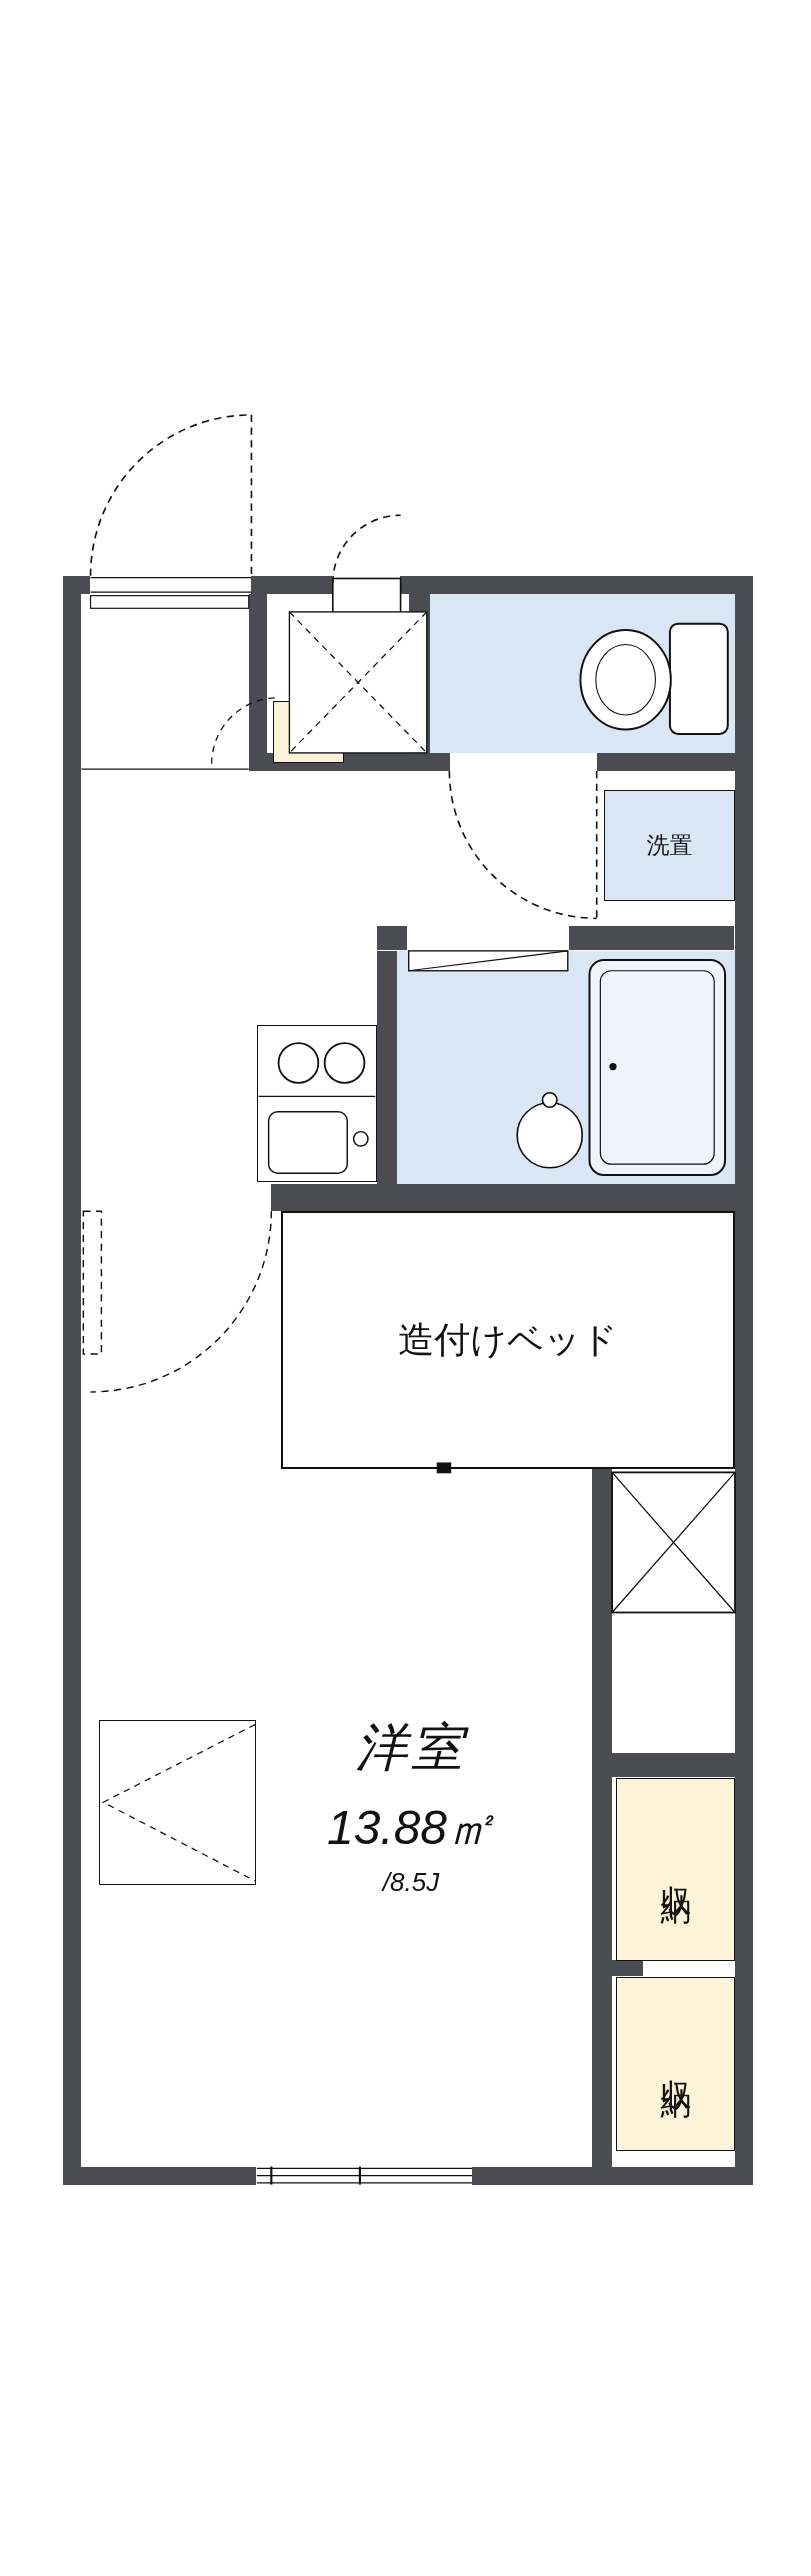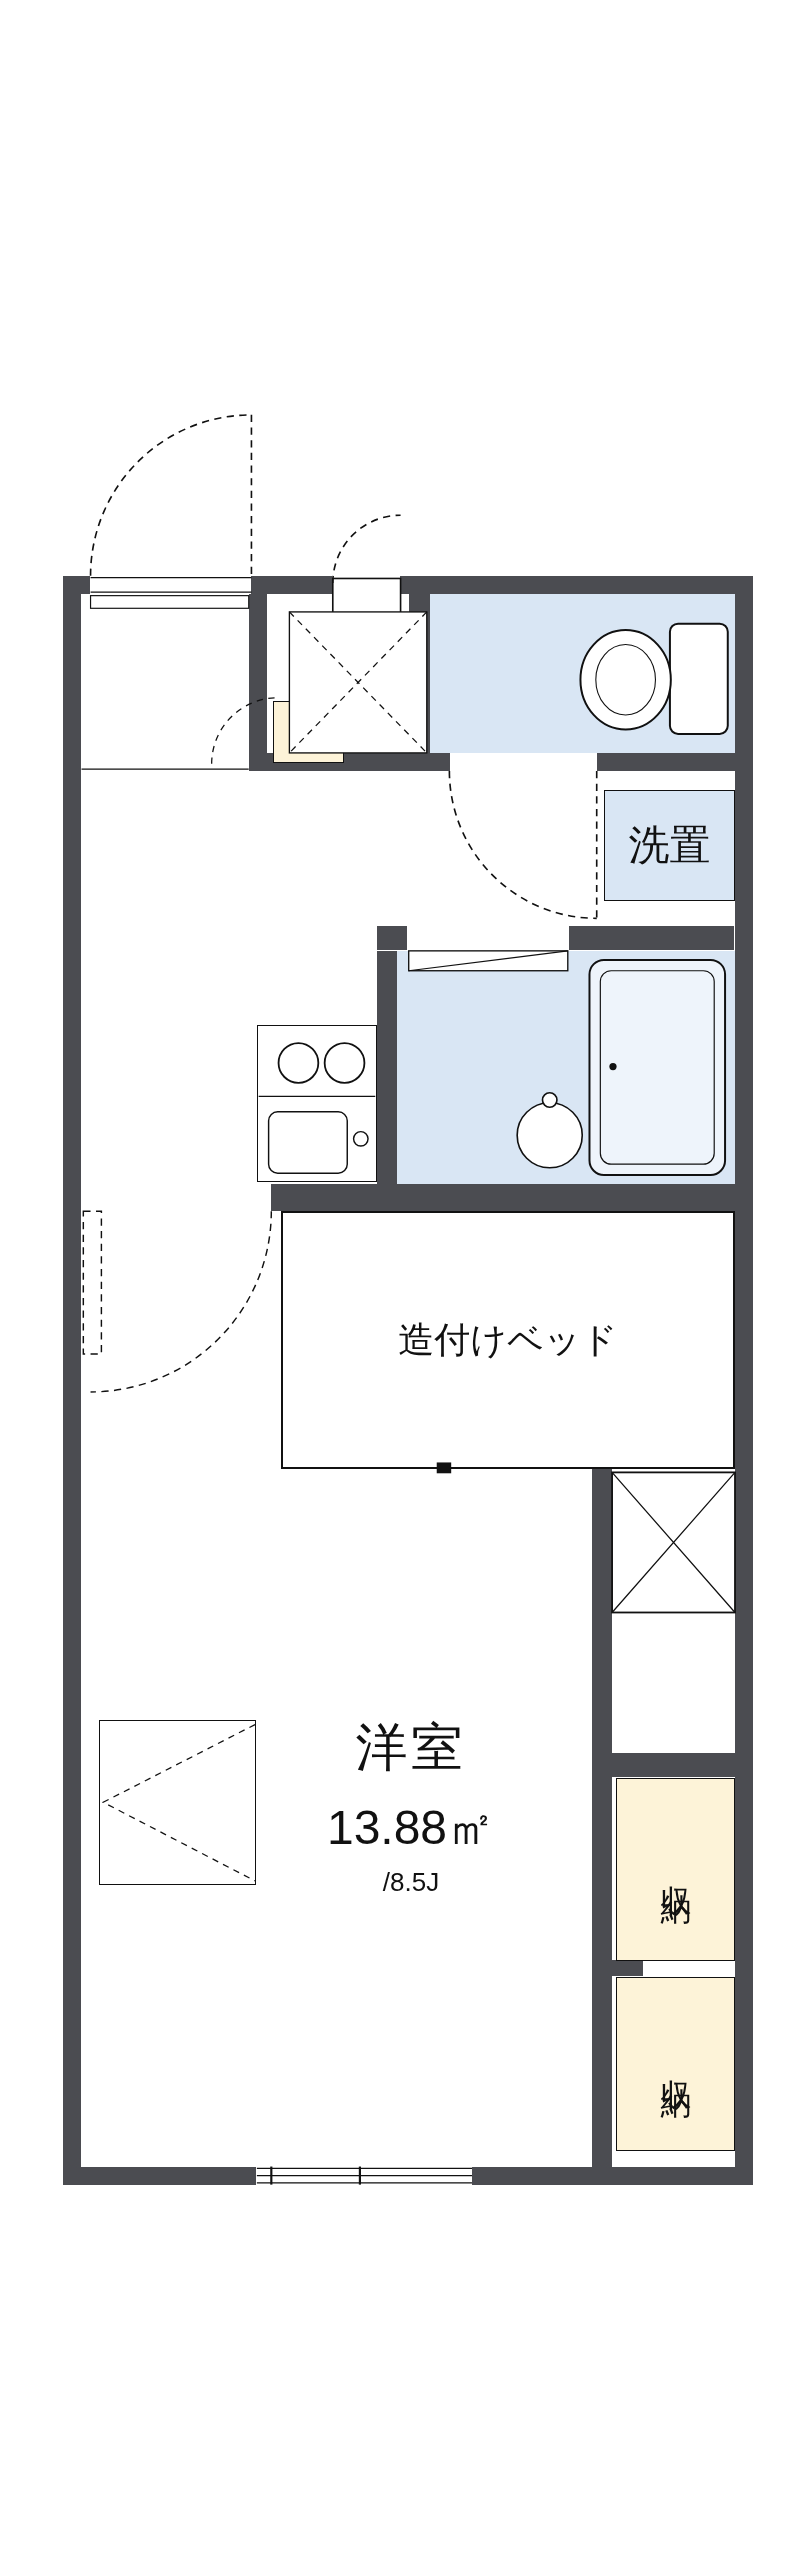--- a/index.html
+++ b/index.html
@@ -6,26 +6,26 @@
   #canvas{position:relative;width:812px;height:2576px;background:#ffffff;overflow:hidden;
           font-family:"Liberation Sans","DejaVu Sans",sans-serif;color:#111;}
   .wall{position:absolute;background:#4b4c51;}
   .floor-blue{position:absolute;background:#d9e6f4;}
   .box{position:absolute;box-sizing:border-box;border:1.8px solid #111;background:#fff;
        display:flex;align-items:center;justify-content:center;text-align:center;}
   .cream{background:#fdf3d8;}
   .blue{background:#d9e6f4;}
   .bed-box{border-width:2.7px;flex-direction:column;line-height:1.35;font-size:36px;}
   .label-col{position:absolute;display:flex;flex-direction:column;align-items:center;
-             justify-content:flex-start;text-align:center;}
+             justify-content:flex-start;text-align:center;font-style:italic;}
   .room-title{font-size:52px;letter-spacing:3.6px;}
   .room-area{font-size:48px;margin-top:12.7px;}
   .room-area2{font-size:26px;margin-top:7.2px;}
   .v-text{writing-mode:vertical-rl;text-orientation:upright;font-size:31px;letter-spacing:9px;}
-  .laundry-label{font-size:41px;}
+  .laundry-label{font-size:23px;}
   svg{position:absolute;left:0;top:0;pointer-events:none;}
 </style>
 </head>
 <body>
 
 <div id="canvas">
 
   <div class="floor-blue" style="left:429px;top:594px;width:306px;height:159px;"></div>
   <div class="floor-blue" style="left:397px;top:951px;width:338px;height:233px;"></div>
 

